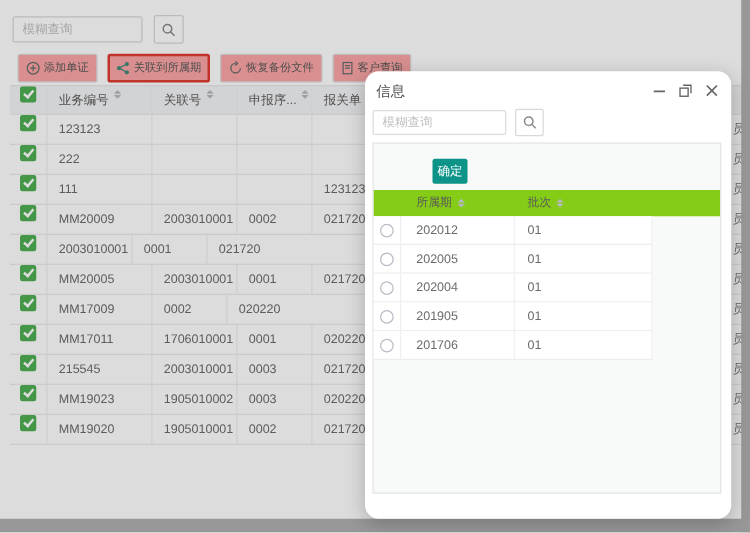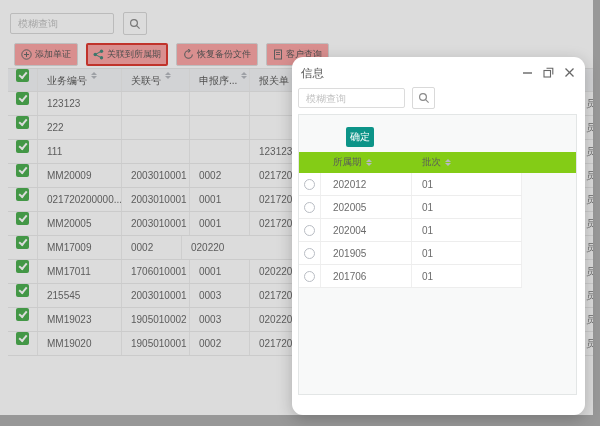--- a/index.html
+++ b/index.html
@@ -191,21 +191,20 @@
       </div>
     <div class="mcell c1">MM20009</div>
     <div class="mcell c2">2003010001</div>
     <div class="mcell c3">0002</div>
     <div class="mcell c4">021720</div>
   </div>
   <div class="mrow">
     <div class="mcell chk">
         <div class="checkbox"></div>
       </div>
-    <div class="mcell c1">021720200000...</div>
     <div class="mcell c2">2003010001</div>
     <div class="mcell c3">0001</div>
     <div class="mcell c4">021720</div>
   </div>
   <div class="mrow">
     <div class="mcell chk">
         <div class="checkbox"></div>
       </div>
     <div class="mcell c1">MM20005</div>
     <div class="mcell c2">2003010001</div>

